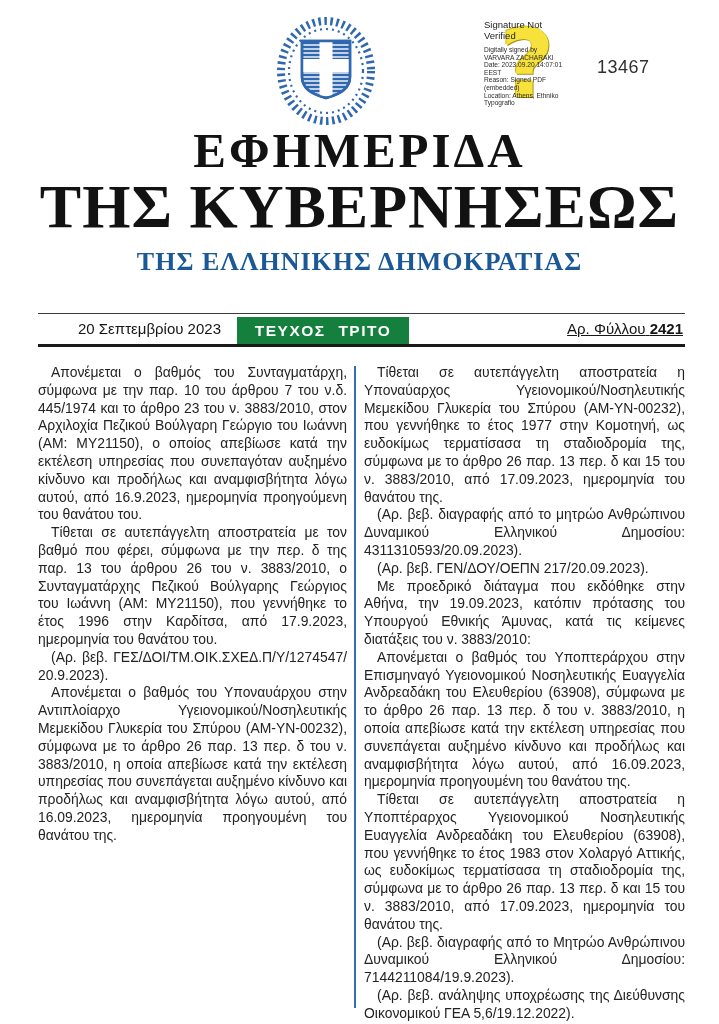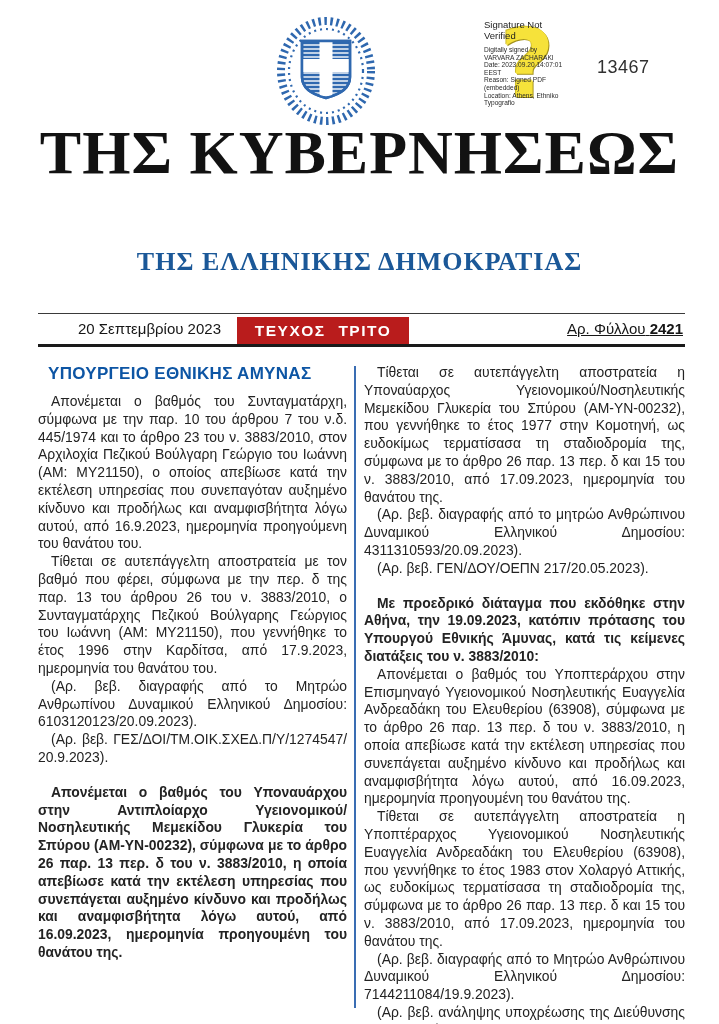--- a/index.html
+++ b/index.html
@@ -44,21 +44,21 @@
   }
 
   
   .meta-bar {
     position:absolute; left:38px; top:313px; width:647px; height:30px;
     border-top:1px solid #3a3a3a; border-bottom:3px solid #1a1a1a;
   }
   .meta-date { position:absolute; left:4px; top:6px; font-size:15px; color:#161616;margin-left:36px; }
   .meta-box {
     position:absolute; left:199px; top:3px; width:172px; height:27px;
-    background:#b91c1c; color:#ffffff; font-weight:bold; font-size:15.5px;
+    background:#15803d; color:#ffffff; font-weight:bold; font-size:15.5px;
     text-align:center; line-height:27px; letter-spacing:1.5px; word-spacing:7px;
   }
   .meta-sheet { position:absolute; right:2px; top:6px; font-size:15px; color:#161616;text-decoration:underline; }
   .meta-sheet b { font-weight:bold; }
 
   
   .col { position:absolute; top:364px; }
   .col-left  { left:38px;  width:309px; }
   .col-right { left:364px; width:321px; }
   .col-divider {
@@ -67,21 +67,21 @@
   }
 
   h2.ministry {
     margin:0 0 9px 10px; font-size:17px; font-weight:bold;
     color:#0d55a4; letter-spacing:0.3px;
   }
   .col p {
     margin:0; font-size:13.9px; line-height:17.8px; color:#232323;
     text-align:justify; text-indent:13px; hyphens:auto;
   }
-  .col p.gap { margin-top:17px;font-weight:bold; }
+  .col p.gap { margin-top:0; }
 </style>
 </head>
 <body>
 
 <div class="page">
 
   <div class="emblem">
     <svg width="120" height="112" viewBox="0 0 120 112">
       <defs>
         <pattern id="hatch" width="5" height="4" patternUnits="userSpaceOnUse">
@@ -113,48 +113,47 @@
       <div>Reason: Signed PDF</div>
       <div>(embedded)</div>
       <div>Location: Athens, Ethniko</div>
       <div>Typografio</div>
     </div>
   </div>
 
   <div class="doc-number">13467</div>
 
   <div class="title-block">
+    <div class="title-line1">ΕΦΗΜΕΡΙΔΑ</div>
     <div class="title-line2">ΤΗΣ ΚΥΒΕΡΝΗΣΕΩΣ</div>
   </div>
   <div class="subtitle">ΤΗΣ ΕΛΛΗΝΙΚΗΣ ΔΗΜΟΚΡΑΤΙΑΣ</div>
 
   <div class="meta-bar">
     <span class="meta-date">20 Σεπτεμβρίου 2023</span>
     <span class="meta-box">ΤΕΥΧΟΣ ΤΡΙΤΟ</span>
     <span class="meta-sheet">
       <span>Αρ. Φύλλου</span>
       <b>2421</b>
     </span>
   </div>
 
   <section class="col col-left">
-    <h2 class="ministry">ΥΠΟΥΡΓΕΙΟ ΕΘΝΙΚΗΣ ΑΜΥΝΑΣ</h2>
     <p>Απονέμεται ο βαθμός του Συνταγματάρχη, σύμφωνα με την παρ. 10 του άρθρου 7 του ν.δ. 445/1974 και το άρθρο 23 του ν. 3883/2010, στον Αρχιλοχία Πεζικού Βούλγαρη Γεώργιο του Ιωάννη (ΑΜ: ΜΥ21150), ο οποίος απεβίωσε κατά την εκτέλεση υπηρεσίας που συνεπαγόταν αυξημένο κίνδυνο και προδήλως και αναμφισβήτητα λόγω αυτού, από 16.9.2023, ημερομηνία προηγούμενη του θανάτου του.</p>
     <p>Τίθεται σε αυτεπάγγελτη αποστρατεία με τον βαθμό που φέρει, σύμφωνα με την περ. δ της παρ. 13 του άρθρου 26 του ν. 3883/2010, ο Συνταγματάρχης Πεζικού Βούλγαρης Γεώργιος του Ιωάννη (ΑΜ: ΜΥ21150), που γεννήθηκε το έτος 1996 στην Καρδίτσα, από 17.9.2023, ημερομηνία του θανάτου του.</p>
-    <p>(Αρ. βεβ. διαγραφής από το Μητρώο Ανθρωπίνου Δυναμικού Ελληνικού Δημοσίου: 6103120123/20.09.2023).</p>
     <p>(Αρ. βεβ. ΓΕΣ/ΔΟΙ/ΤΜ.ΟΙΚ.ΣΧΕΔ.Π/Υ/1274547/ 20.9.2023).</p>
     <p class="gap">Απονέμεται ο βαθμός του Υποναυάρχου στην Αντιπλοίαρχο Υγειονομικού/Νοσηλευτικής Μεμεκίδου Γλυκερία του Σπύρου (ΑΜ-ΥΝ-00232), σύμφωνα με το άρθρο 26 παρ. 13 περ. δ του ν. 3883/2010, η οποία απεβίωσε κατά την εκτέλεση υπηρεσίας που συνεπάγεται αυξημένο κίνδυνο και προδήλως και αναμφισβήτητα λόγω αυτού, από 16.09.2023, ημερομηνία προηγουμένη του θανάτου της.</p>
   </section>
 
   <div class="col-divider"></div>
 
   <section class="col col-right">
     <p>Τίθεται σε αυτεπάγγελτη αποστρατεία η Υποναύαρχος Υγειονομικού/Νοσηλευτικής Μεμεκίδου Γλυκερία του Σπύρου (ΑΜ-ΥΝ-00232), που γεννήθηκε το έτος 1977 στην Κομοτηνή, ως ευδοκίμως τερματίσασα τη σταδιοδρομία της, σύμφωνα με το άρθρο 26 παρ. 13 περ. δ και 15 του ν. 3883/2010, από 17.09.2023, ημερομηνία του θανάτου της.</p>
     <p>(Αρ. βεβ. διαγραφής από το μητρώο Ανθρώπινου Δυναμικού Ελληνικού Δημοσίου: 4311310593/20.09.2023).</p>
-    <p>(Αρ. βεβ. ΓΕΝ/ΔΟΥ/ΟΕΠΝ 217/20.05.2023).</p>
+    <p>(Αρ. βεβ. ΓΕΝ/ΔΟΥ/ΟΕΠΝ 217/20.09.2023).</p>
     <p class="gap">Με προεδρικό διάταγμα που εκδόθηκε στην Αθήνα, την 19.09.2023, κατόπιν πρότασης του Υπουργού Εθνικής Άμυνας, κατά τις κείμενες διατάξεις του ν. 3883/2010:</p>
     <p>Απονέμεται ο βαθμός του Υποπτεράρχου στην Επισμηναγό Υγειονομικού Νοσηλευτικής Ευαγγελία Ανδρεαδάκη του Ελευθερίου (63908), σύμφωνα με το άρθρο 26 παρ. 13 περ. δ του ν. 3883/2010, η οποία απεβίωσε κατά την εκτέλεση υπηρεσίας που συνεπάγεται αυξημένο κίνδυνο και προδήλως και αναμφισβήτητα λόγω αυτού, από 16.09.2023, ημερομηνία προηγουμένη του θανάτου της.</p>
     <p>Τίθεται σε αυτεπάγγελτη αποστρατεία η Υποπτέραρχος Υγειονομικού Νοσηλευτικής Ευαγγελία Ανδρεαδάκη του Ελευθερίου (63908), που γεννήθηκε το έτος 1983 στον Χολαργό Αττικής, ως ευδοκίμως τερματίσασα τη σταδιοδρομία της, σύμφωνα με το άρθρο 26 παρ. 13 περ. δ και 15 του ν. 3883/2010, από 17.09.2023, ημερομηνία του θανάτου της.</p>
     <p>(Αρ. βεβ. διαγραφής από το Μητρώο Ανθρώπινου Δυναμικού Ελληνικού Δημοσίου: 7144211084/19.9.2023).</p>
     <p>(Αρ. βεβ. ανάληψης υποχρέωσης της Διεύθυνσης Οικονομικού ΓΕΑ 5,6/19.12.2022).</p>
 
   </section>
 
 </div>
 

